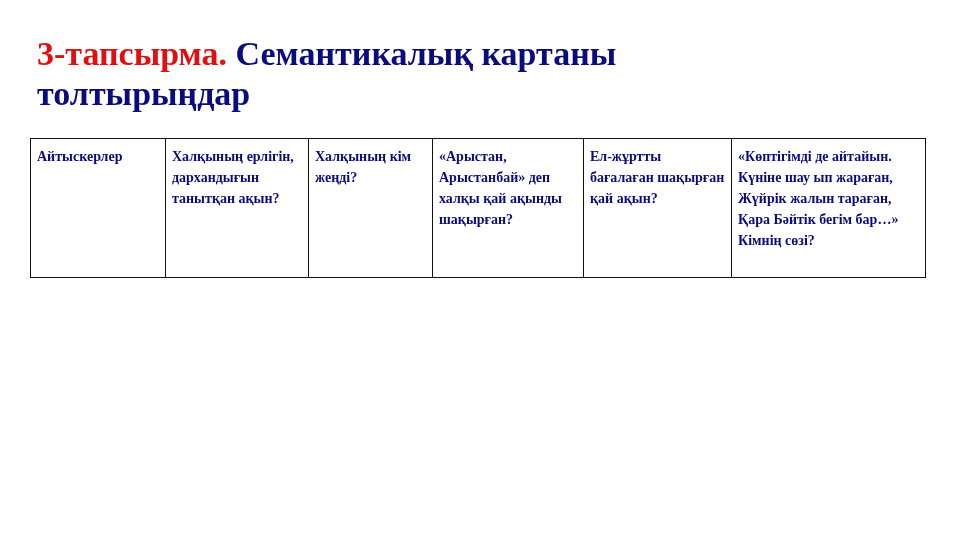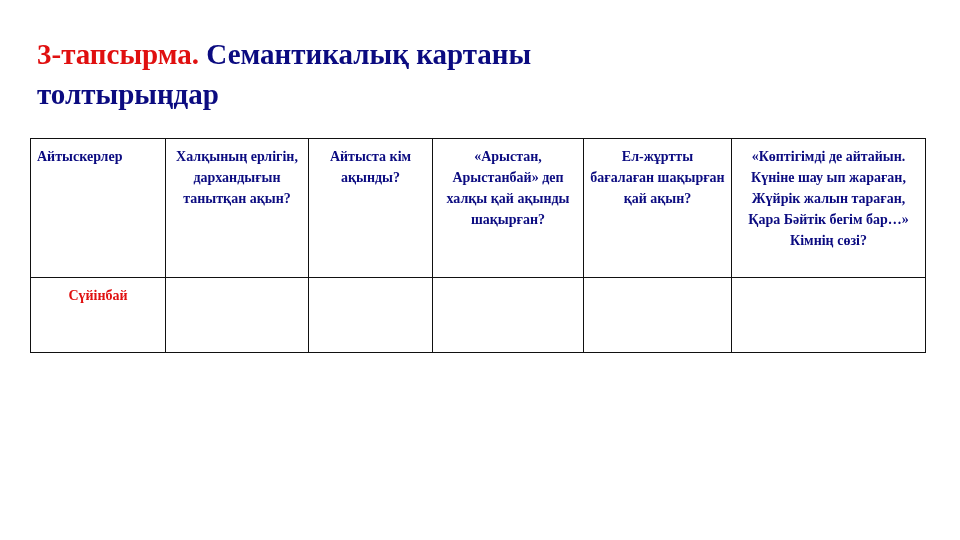--- a/index.html
+++ b/index.html
@@ -12,38 +12,38 @@
   }
   body {
     position: relative;
     font-family: "Liberation Serif", "DejaVu Serif", serif;
   }
   .title {
     position: absolute;
     left: 37px;
     top: 34px;
     width: 600px;
-    font-size: 29px;
+    font-size: 34px;
     line-height: 40px;
     font-weight: bold;
     color: #0b0b80;
     margin: 0;
   }
   .title .prefix { color: #e01010; }
   table.grid {
     position: absolute;
     left: 30px;
     top: 138px;
     border-collapse: collapse;
     table-layout: fixed;
   }
   table.grid td {
     border: 1.5px solid #111111;
     vertical-align: top;
-    text-align: center;
+    text-align: left;
     font-weight: bold;
     font-size: 14px;
     line-height: 21px;
     color: #0b0b80;
     padding: 7px 6px 0 6px;
     box-sizing: border-box;
   }
   table.grid td.first-head {
     text-align: left;
     padding-left: 6px;
@@ -68,27 +68,19 @@
     <col style="width:143px">
     <col style="width:124px">
     <col style="width:151px">
     <col style="width:148px">
     <col style="width:194px">
   </colgroup>
   <tbody>
       <tr class="head-row">
     <td class="first-head">Айтыскерлер</td>
     <td>Халқының ерлігін, дархандығын танытқан ақын?</td>
-    <td>Айтыста кім ақынды?</td>
+    <td>Халқының кім жеңді?</td>
     <td>«Арыстан, Арыстанбай» деп халқы қай ақынды шақырған?</td>
     <td>Ел-жұртты бағалаған шақырған қай ақын?</td>
     <td>«Көптігімді де айтайын. Күніне шау ып жараған, Жүйрік жалын тараған, Қара Бәйтік бегім бар…» Кімнің сөзі?</td>
-  </tr>
-  <tr class="row-1">
-    <td class="row-label">Сүйінбай</td>
-    <td></td>
-    <td></td>
-    <td></td>
-    <td></td>
-    <td></td>
   </tr>
 </tbody>
   </table>
 
 </body></html>

